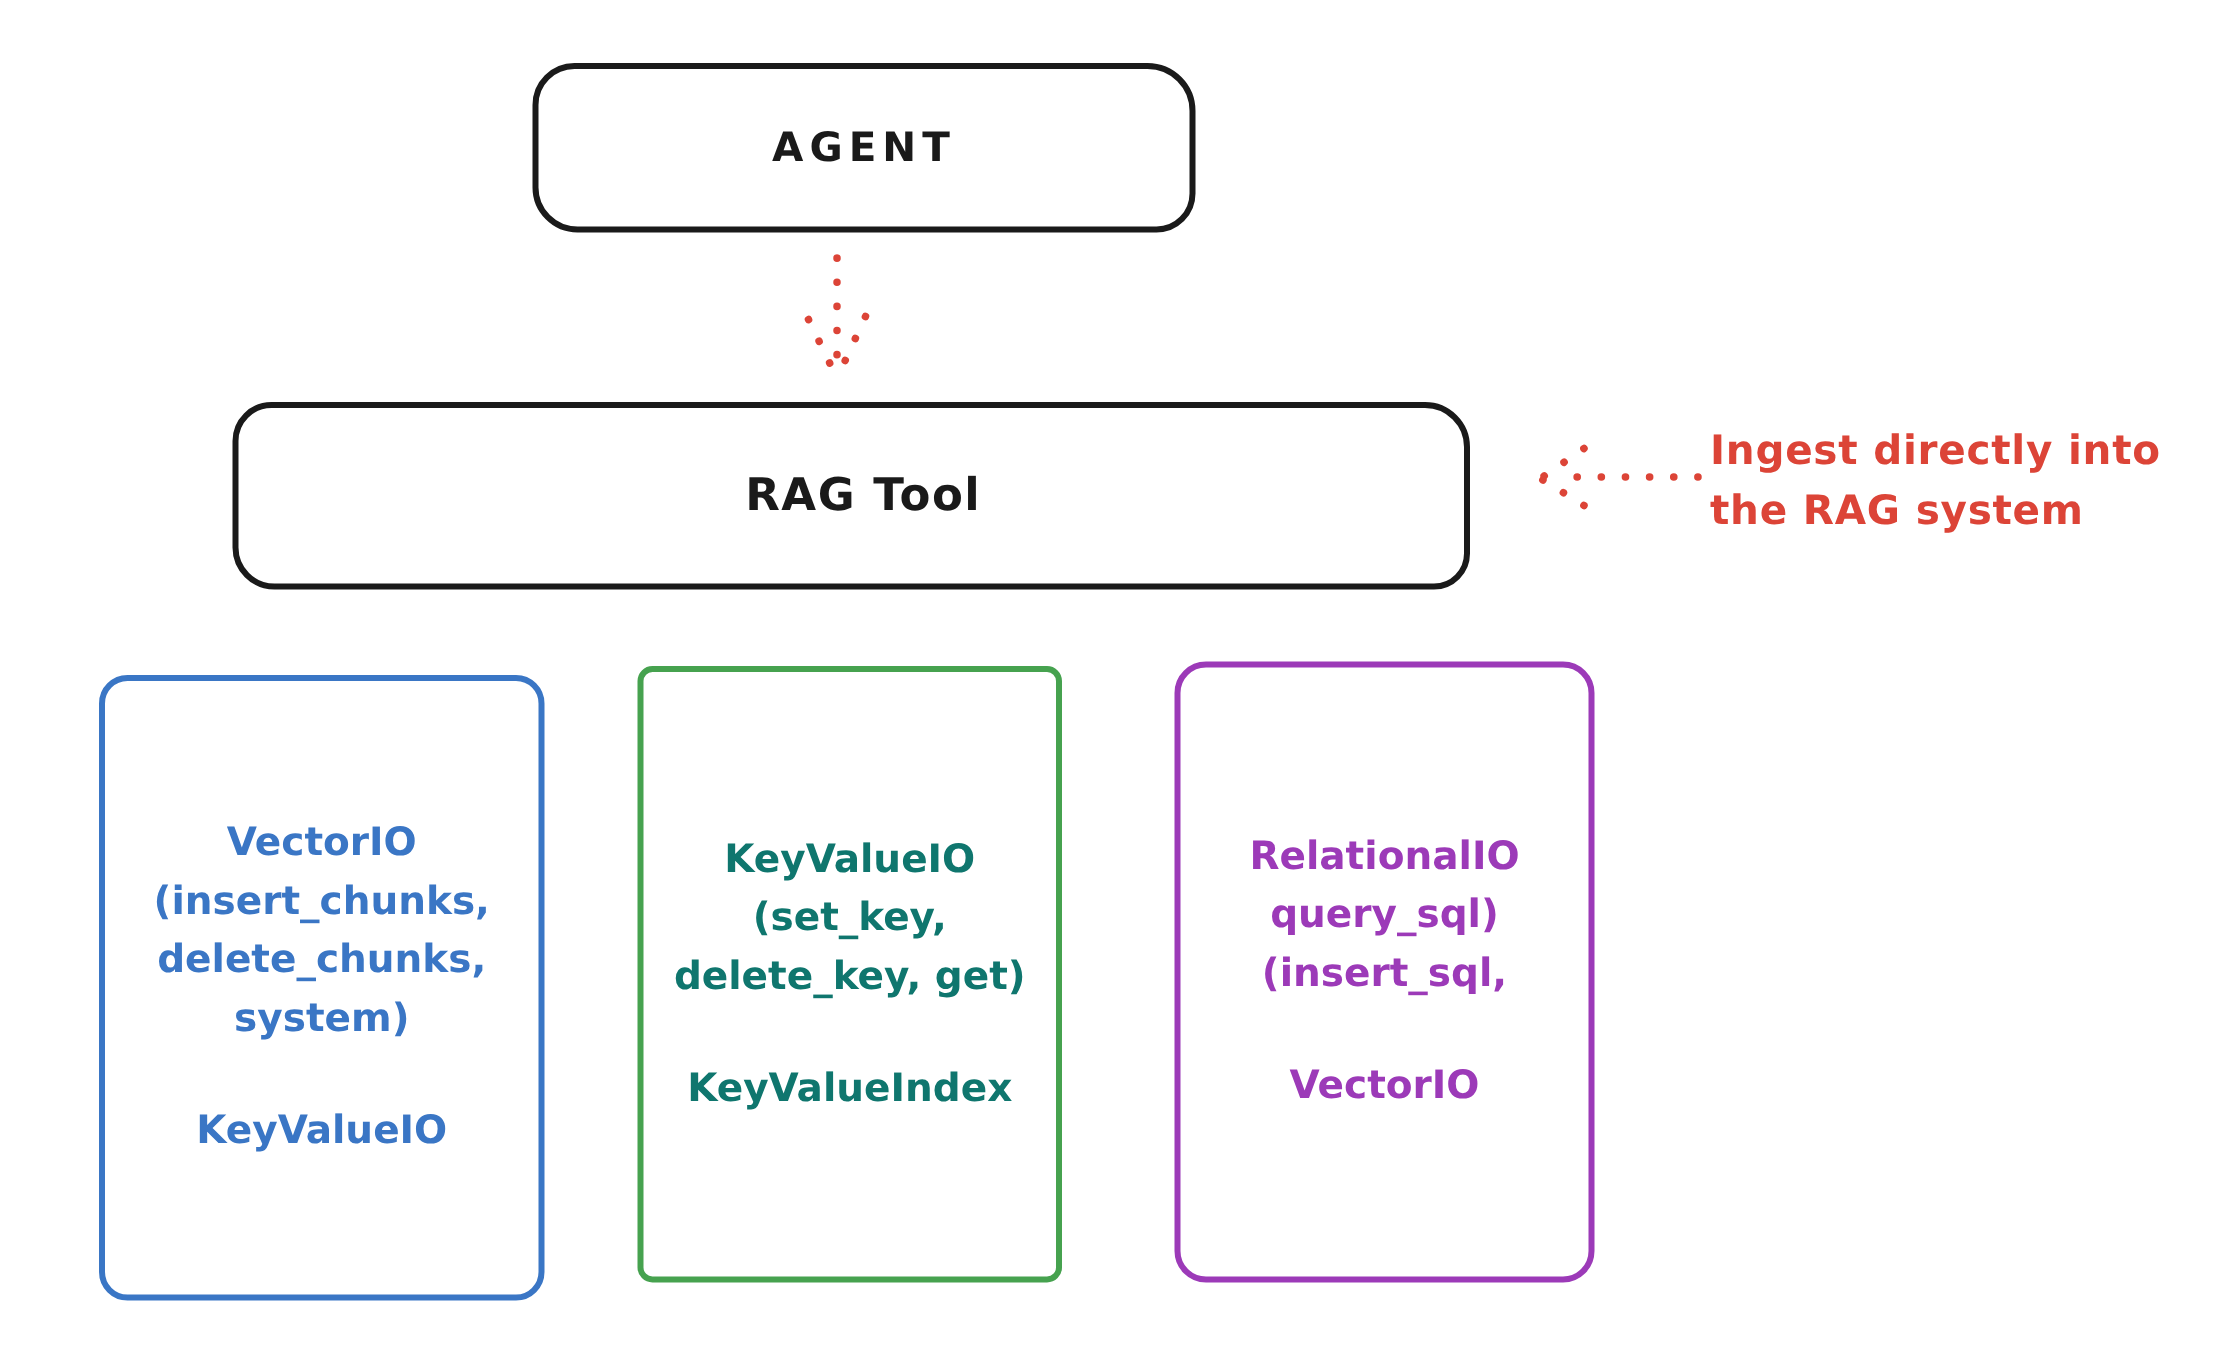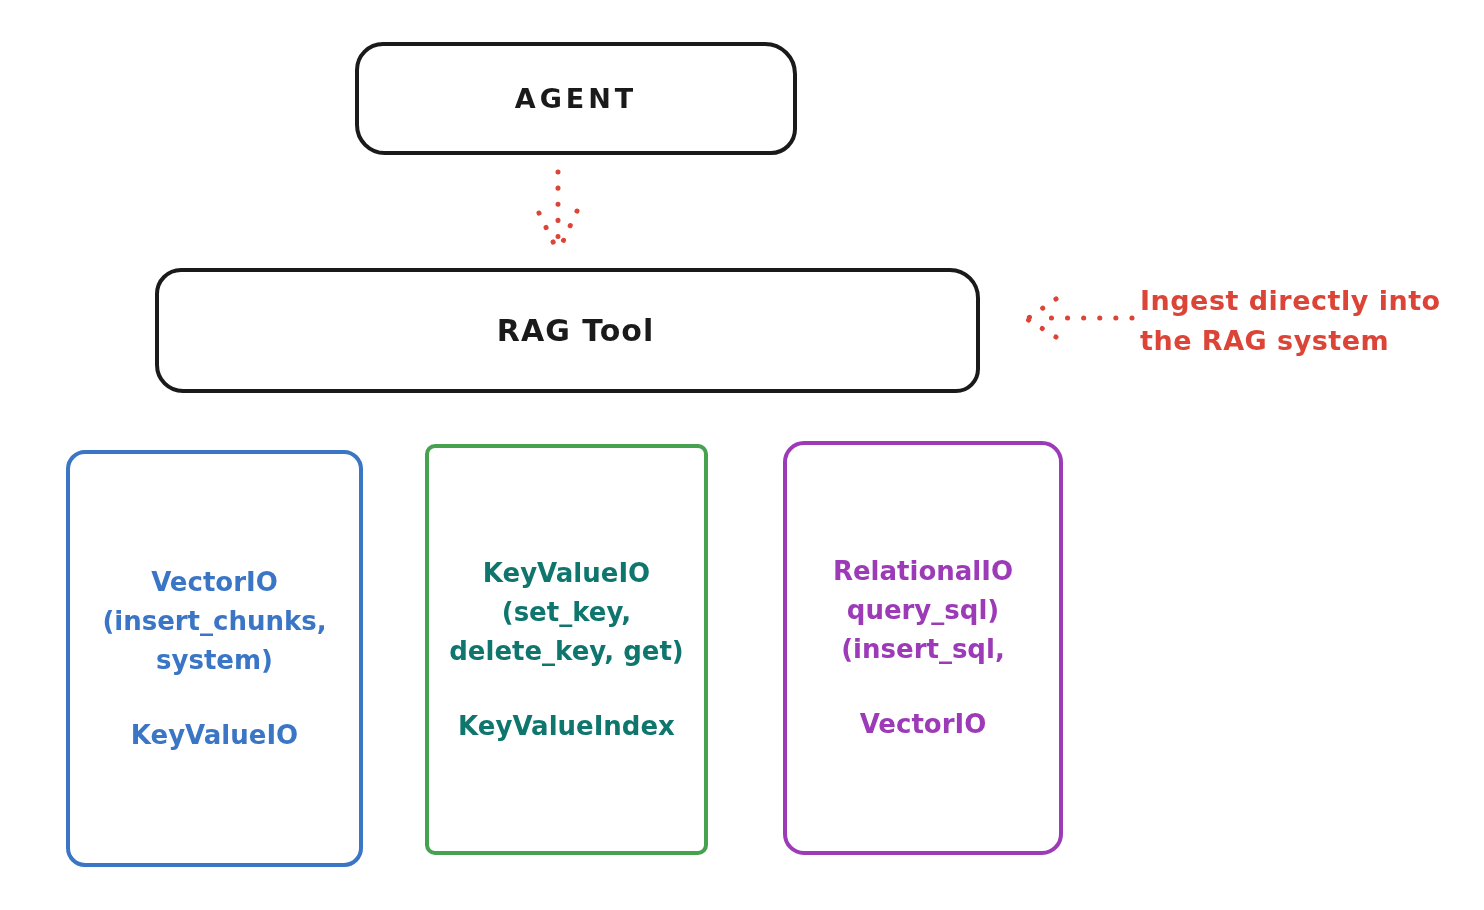--- a/index.html
+++ b/index.html
@@ -103,20 +103,21 @@
 
   <div class="annotation" style="color: rgb(220, 68, 55);">
     <div>Ingest directly into</div>
     <div>the RAG system</div>
   </div>
 
   <div class="box io-box io-vector" style="border-color: rgb(58, 118, 197); color: rgb(58, 118, 197);">
     <div class="io-lines">
       <div>VectorIO</div>
       <div>(insert_chunks,</div>
+      <div>delete_chunks,</div>
       <div>system)</div>
     </div>
     <div class="io-index">KeyValueIO</div>
   </div>
 
   <div class="box io-box io-keyvalue" style="border-color: rgb(70, 162, 79); color: #0f766e; border-radius: 10px;">
     <div class="io-lines">
       <div>KeyValueIO</div>
       <div>(set_key,</div>
       <div>delete_key, get)</div>

